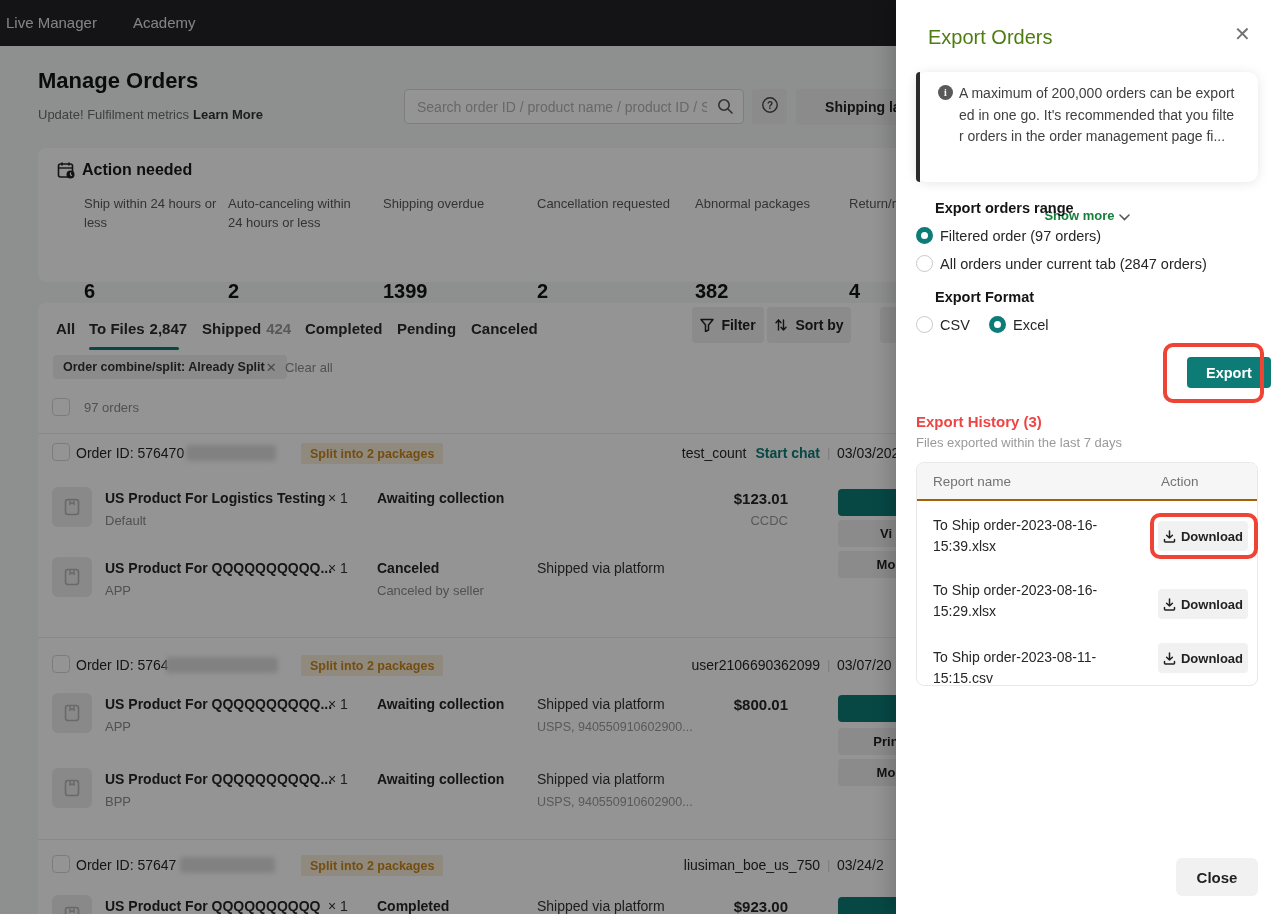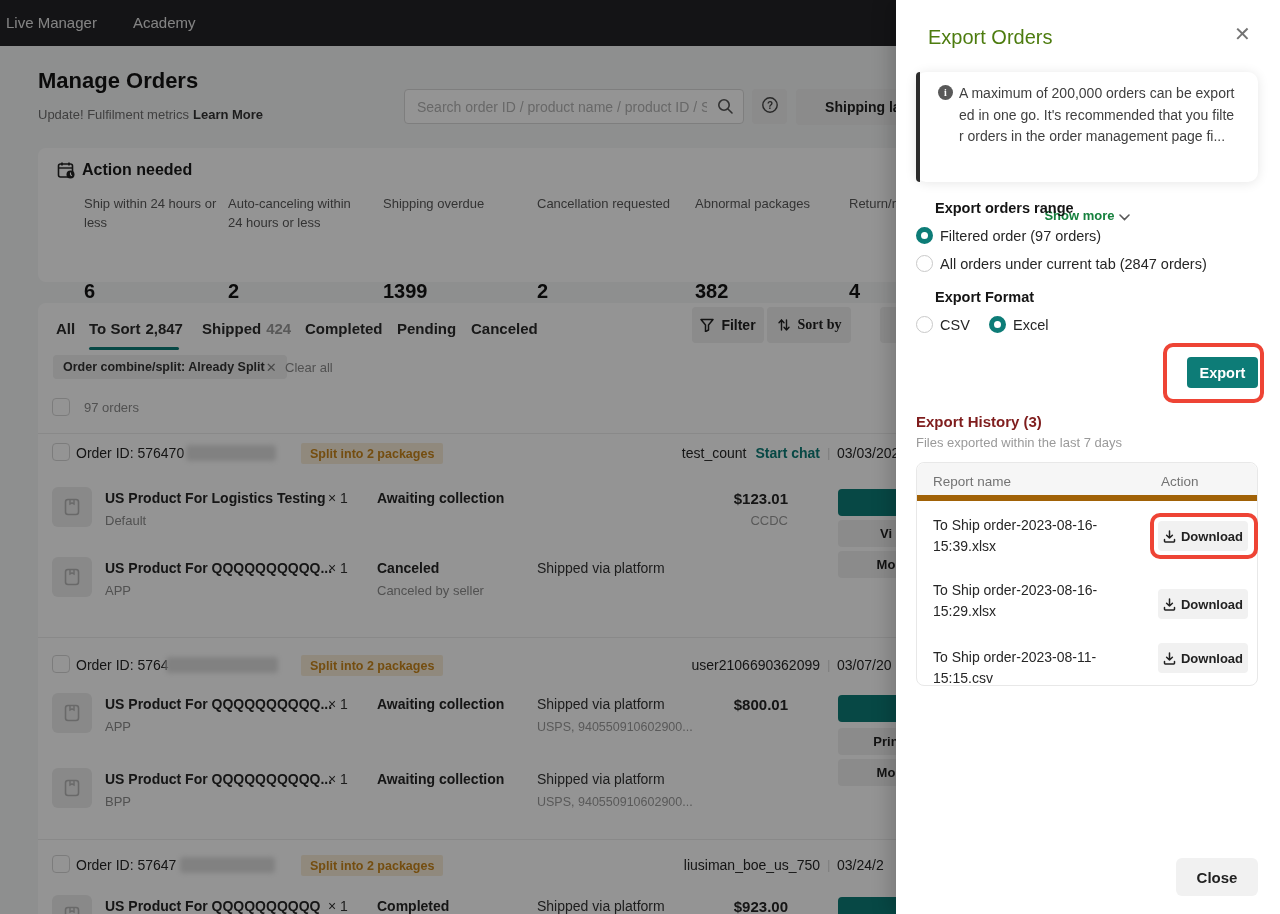--- a/index.html
+++ b/index.html
@@ -38,21 +38,21 @@
   .tab .cnt { margin-left:5px; }
   .tab-0{left:18px}.tab-1{left:51px}.tab-2{left:164px}.tab-3{left:267px}.tab-4{left:359px}.tab-5{left:433px}
   .tab-2 .cnt { color:#9a9a9a; font-weight:bold; }
   .tab-underline { position:absolute; left:51px; top:44px; width:90px; height:3px; background:#0d7c77; border-radius:2px; }
 
   .chip { position:absolute; left:15px; top:52px; height:24px; background:#efefef; border-radius:4px; font-size:12.5px; font-weight:bold; color:#333; display:flex; align-items:center; padding:0 10px; gap:1px; }
   .chip .x { color:#7a7a7a; font-weight:normal; font-size:13px; cursor:pointer; }
   .clear-all { position:absolute; left:247px; top:57px; font-size:13px; color:#8c8c8c; cursor:pointer; }
 
   .tool-btn { position:absolute; top:4px; height:36px; background:#efefef; border-radius:4px; display:flex; align-items:center; justify-content:center; gap:7px; font-size:14px; font-weight:bold; color:#222; cursor:pointer; }
-  .tb-filter{left:654px; width:72px;} .tb-sort{left:729px; width:84px;font-family:Liberation Serif, serif;} .tb-export{left:842px; width:80px;}
+  .tb-filter{left:654px; width:72px;} .tb-sort{left:729px; width:84px;} .tb-export{left:842px; width:80px;}
 
   .sel-row-cb { position:absolute; left:14px; top:95px; }
   .sel-count { position:absolute; left:46px; top:97px; font-size:13px; color:#8c8c8c; }
   .cbox { width:18px; height:18px; background:#fff; border:1px solid #d6d6d6; border-radius:4px; display:inline-block; cursor:pointer; }
   .hsep { position:absolute; left:0; width:100%; height:1px; background:#ededed; }
 
   .order-head { position:absolute; left:0; width:100%; height:24px; }
   .order-head .cbox { position:absolute; left:14px; top:0; }
   .oid { position:absolute; left:38px; top:2px; font-size:14px; color:#262626; }
   .oblur { position:absolute; top:2px; height:16px; background:#dedede; border-radius:3px; filter:blur(2.5px); }
@@ -92,29 +92,29 @@
   .notice .ntext { position:absolute; left:43px; top:11px; width:278px; font-size:14px; line-height:21.5px; color:#404040; word-break:break-all; }
   .show-more { position:absolute; left:0; top:88px; width:100%; text-align:center; font-size:13px; font-weight:bold; color:#15803d; cursor:pointer;margin-top:48px; }
   .show-more svg { vertical-align:-1px; margin-left:4px; }
 
   .d-label { position:absolute; left:20px; font-size:14.5px; font-weight:bold; color:#141414;margin-left:19px; }
   .radio-row { position:absolute; left:20px; height:18px; cursor:pointer; }
   .radio { position:absolute; left:0; top:0; width:17px; height:17px; border-radius:50%; border:1.5px solid #c9c9c9; background:#fff; }
   .radio.on { border:5px solid #0d7c77; }
   .radio-lab { position:absolute; left:24px; top:1px; font-size:14.5px; color:#262626; white-space:nowrap; }
 
-  .export-btn { position:absolute; left:291px; top:357px; width:71px; height:31px; background:#0d7c77; border:none; border-radius:4px; color:#fff; font-size:14.5px; font-weight:bold; cursor:pointer; font-family:inherit; }
+  .export-btn { position:absolute; left:291px; top:357px; width:84px; height:31px; background:#0d7c77; border:none; border-radius:4px; color:#fff; font-size:14.5px; font-weight:bold; cursor:pointer; font-family:inherit; }
   .annot { position:absolute; border:4px solid #ee4435; border-radius:10px; pointer-events:none; z-index:5; }
   .annot-export { left:267px; top:343px; width:101px; height:60px; }
 
-  .h-title { position:absolute; left:20px; top:413px; font-size:15px; font-weight:bold; color:#7f1d1d; }
+  .h-title { position:absolute; left:20px; top:413px; font-size:15px; font-weight:bold; color:#ef4444; }
   .h-sub { position:absolute; left:20px; top:435px; font-size:13px; color:#9a9a9a; }
 
   .h-table { position:absolute; left:20px; top:462px; width:342px; height:224px; border:1px solid #e8e8e8; border-radius:8px; background:#fff; }
-  .ht-head { position:absolute; left:0; top:0; width:100%; height:38px; background:#f6f6f6; border-bottom:6px solid #a16207; border-radius:8px 8px 0 0; }
+  .ht-head { position:absolute; left:0; top:0; width:100%; height:38px; background:#f6f6f6; border-bottom:2px solid #a16207; border-radius:8px 8px 0 0; }
   .ht-col1 { position:absolute; left:16px; top:11px; font-size:13.5px; color:#737373; }
   .ht-col2 { position:absolute; left:244px; top:11px; font-size:13.5px; color:#737373; }
   .ht-name { position:absolute; left:16px; width:215px; font-size:14px; line-height:21px; color:#262626; }
   .dl-btn { position:absolute; left:241px; width:90px; height:30px; background:#f1f1f1; border:none; border-radius:4px; font-size:13px; font-weight:bold; color:#222; display:flex; align-items:center; justify-content:center; gap:5px; cursor:pointer; font-family:inherit; }
   .annot-dl { left:233px; top:50px; width:108px; height:46px; }
 
   .d-close-btn { position:absolute; left:280px; top:858px; width:82px; height:38px; background:#f1f1f1; border:none; border-radius:6px; font-size:15px; font-weight:bold; color:#222; cursor:pointer; font-family:inherit; }
 </style>
 </head>
 <body>
@@ -185,21 +185,21 @@
     </div>
     <div class="stat st-5">
       <div class="sl">Return/re</div>
       <div class="sv">4</div>
     </div>
   </div>
 
   <div class="card orders-card">
 
     <span class="tab tab-0"><span>All</span></span>
-    <span class="tab tab-1"><span>To Sort</span><span class="cnt">2,847</span></span>
+    <span class="tab tab-1"><span>To Files</span><span class="cnt">2,847</span></span>
     <span class="tab tab-2"><span>Shipped</span><span class="cnt">424</span></span>
     <span class="tab tab-3"><span>Completed</span></span>
     <span class="tab tab-4"><span>Pending</span></span>
     <span class="tab tab-5"><span>Canceled</span></span>
     <div class="tab-underline"></div>
 
     <div class="chip">
       <span>Order combine/split:  Already Split</span>
       <span class="x">✕</span>
     </div>

